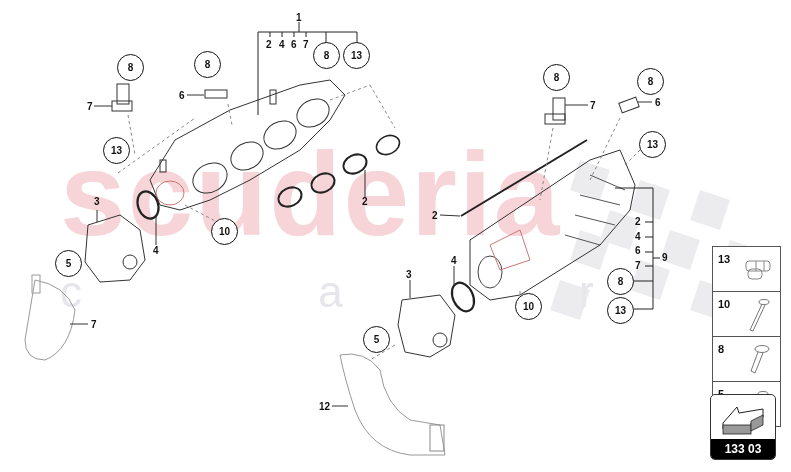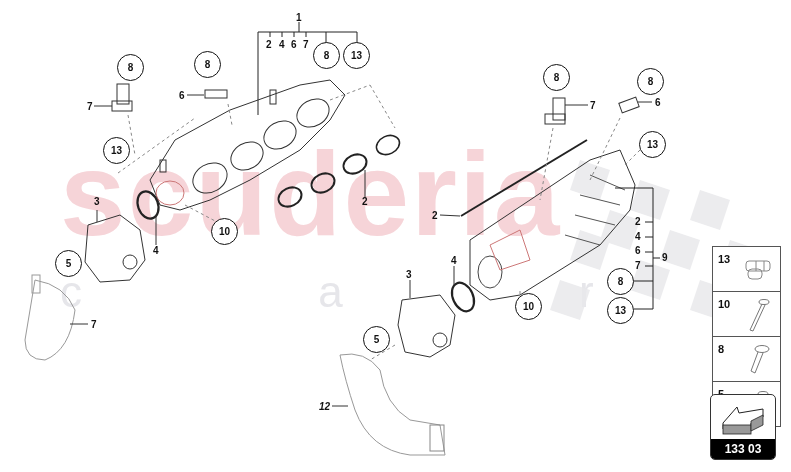--- a/index.html
+++ b/index.html
@@ -187,21 +187,21 @@
 <div class="circle" style="left:543px;top:64px;">8</div>
 <div class="label" style="left:590px;top:101px;">7</div>
 <div class="circle" style="left:637px;top:68px;">8</div>
 <div class="label" style="left:655px;top:98px;">6</div>
 <div class="circle" style="left:639px;top:131px;">13</div>
 <div class="label" style="left:432px;top:211px;">2</div>
 <div class="label" style="left:451px;top:256px;">4</div>
 <div class="label" style="left:406px;top:270px;">3</div>
 <div class="circle" style="left:363px;top:326px;">5</div>
 <div class="circle" style="left:515px;top:293px;">10</div>
-<div class="label" style="left:319px;top:402px;font-style:italic;">12</div>
+<div class="label" style="left:319px;top:402px;">12</div>
 
 <div class="label" style="left:635px;top:217px;">2</div>
 <div class="label" style="left:635px;top:232px;">4</div>
 <div class="label" style="left:635px;top:246px;">6</div>
 <div class="label" style="left:635px;top:261px;">7</div>
 <div class="label" style="left:662px;top:253px;">9</div>
 <div class="circle" style="left:607px;top:268px;">8</div>
 <div class="circle" style="left:607px;top:297px;">13</div>
 
 <div class="legend">

